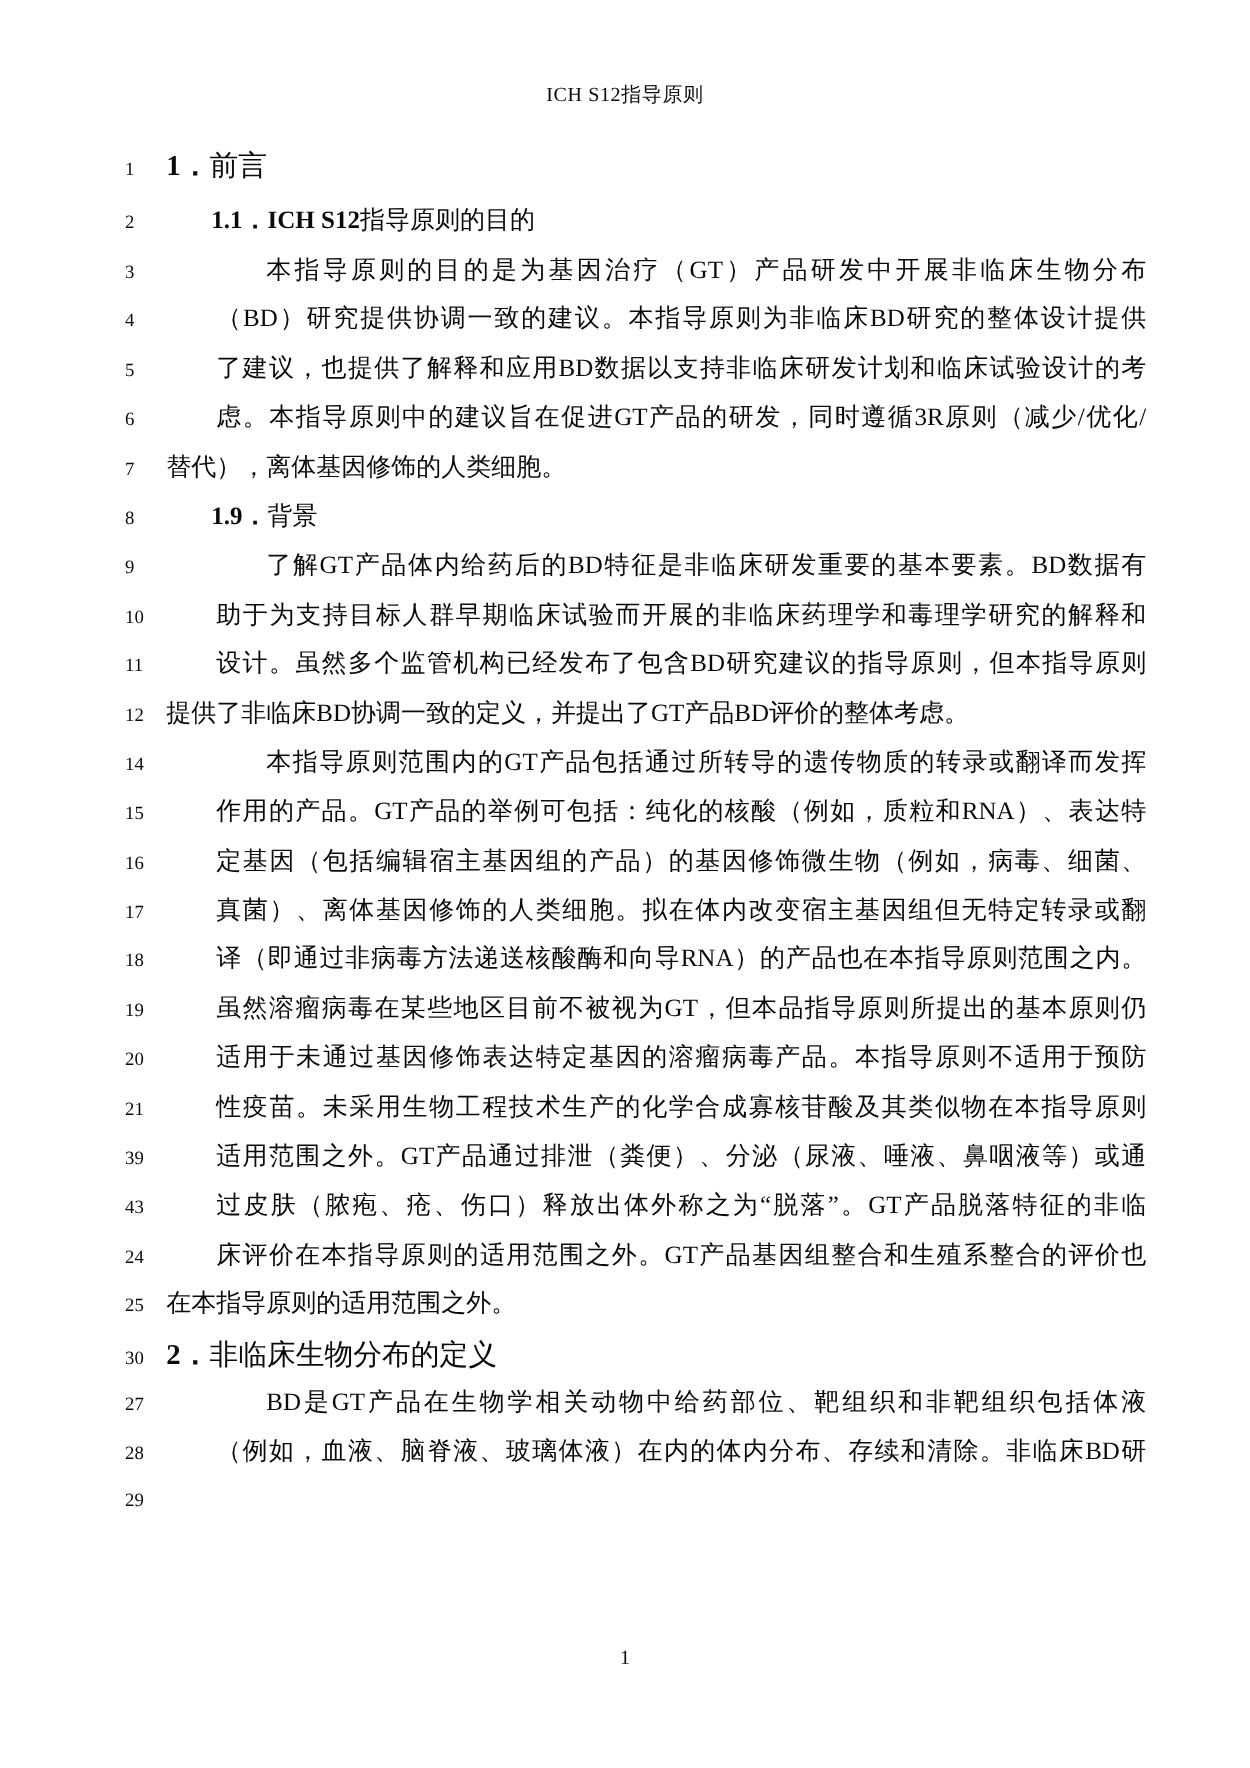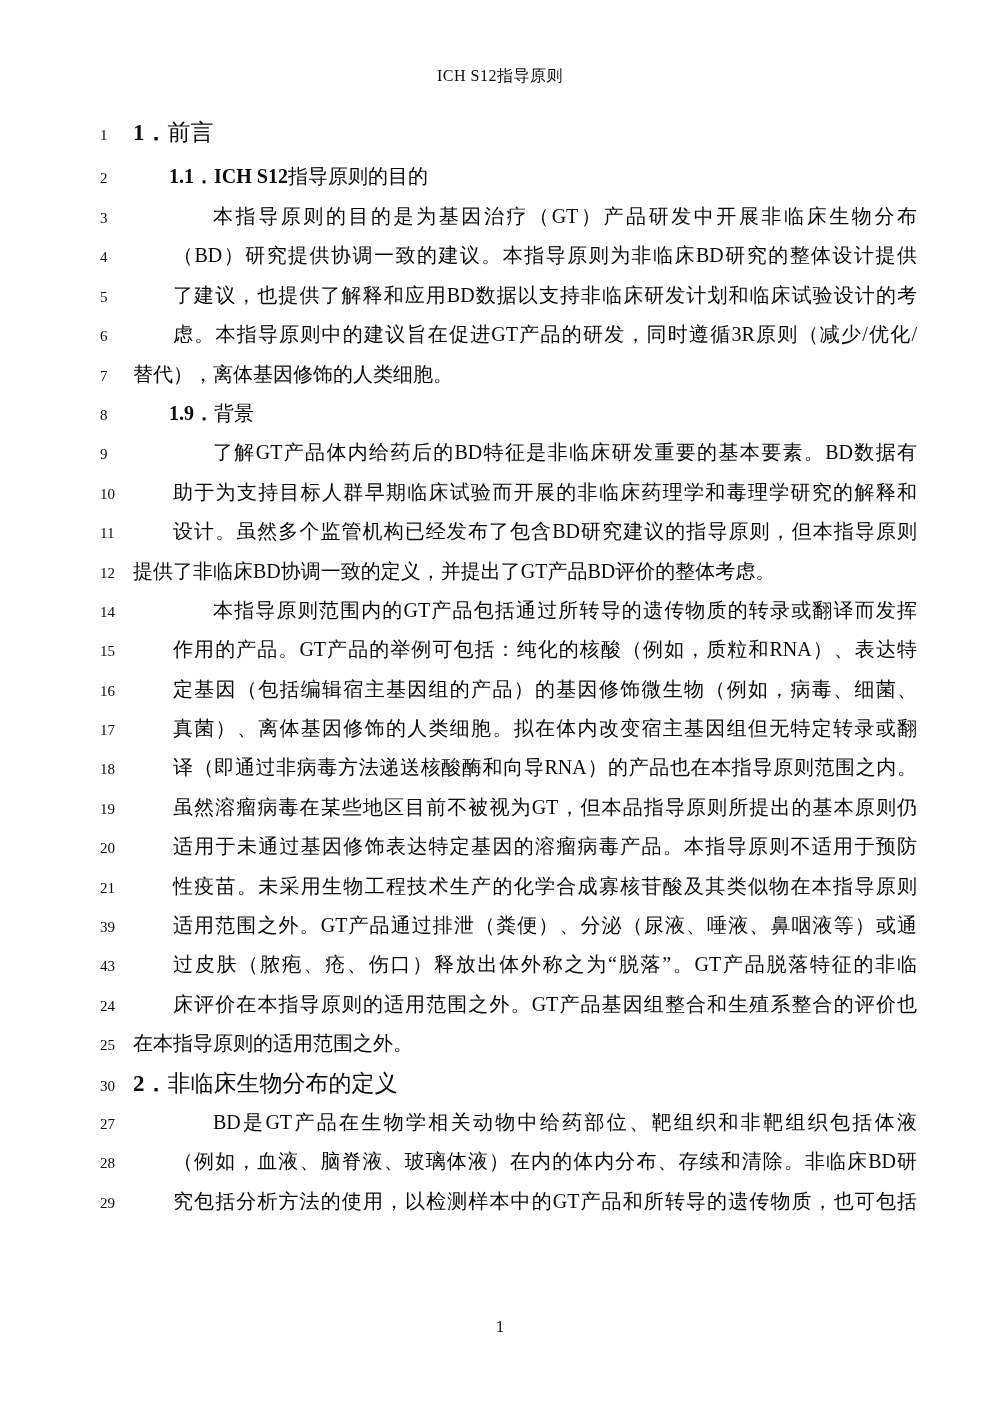--- a/index.html
+++ b/index.html
@@ -194,18 +194,17 @@
     <span class="txt j ind">BD是GT产品在生物学相关动物中给药部位、靶组织和非靶组织包括体液</span>
   </div>
 
   <div class="line">
     <span class="num">28</span>
     <span class="txt j">（例如，血液、脑脊液、玻璃体液）在内的体内分布、存续和清除。非临床BD研</span>
   </div>
 
   <div class="line">
     <span class="num">29</span>
-    <span class="txt j">究包括分析方法的使用，以检测样本中的GT产品和所转导的遗传物质，也可包括</span>
   </div>
 
 </div>
 
 <div class="page-footer">1</div>
 
 </body></html>

